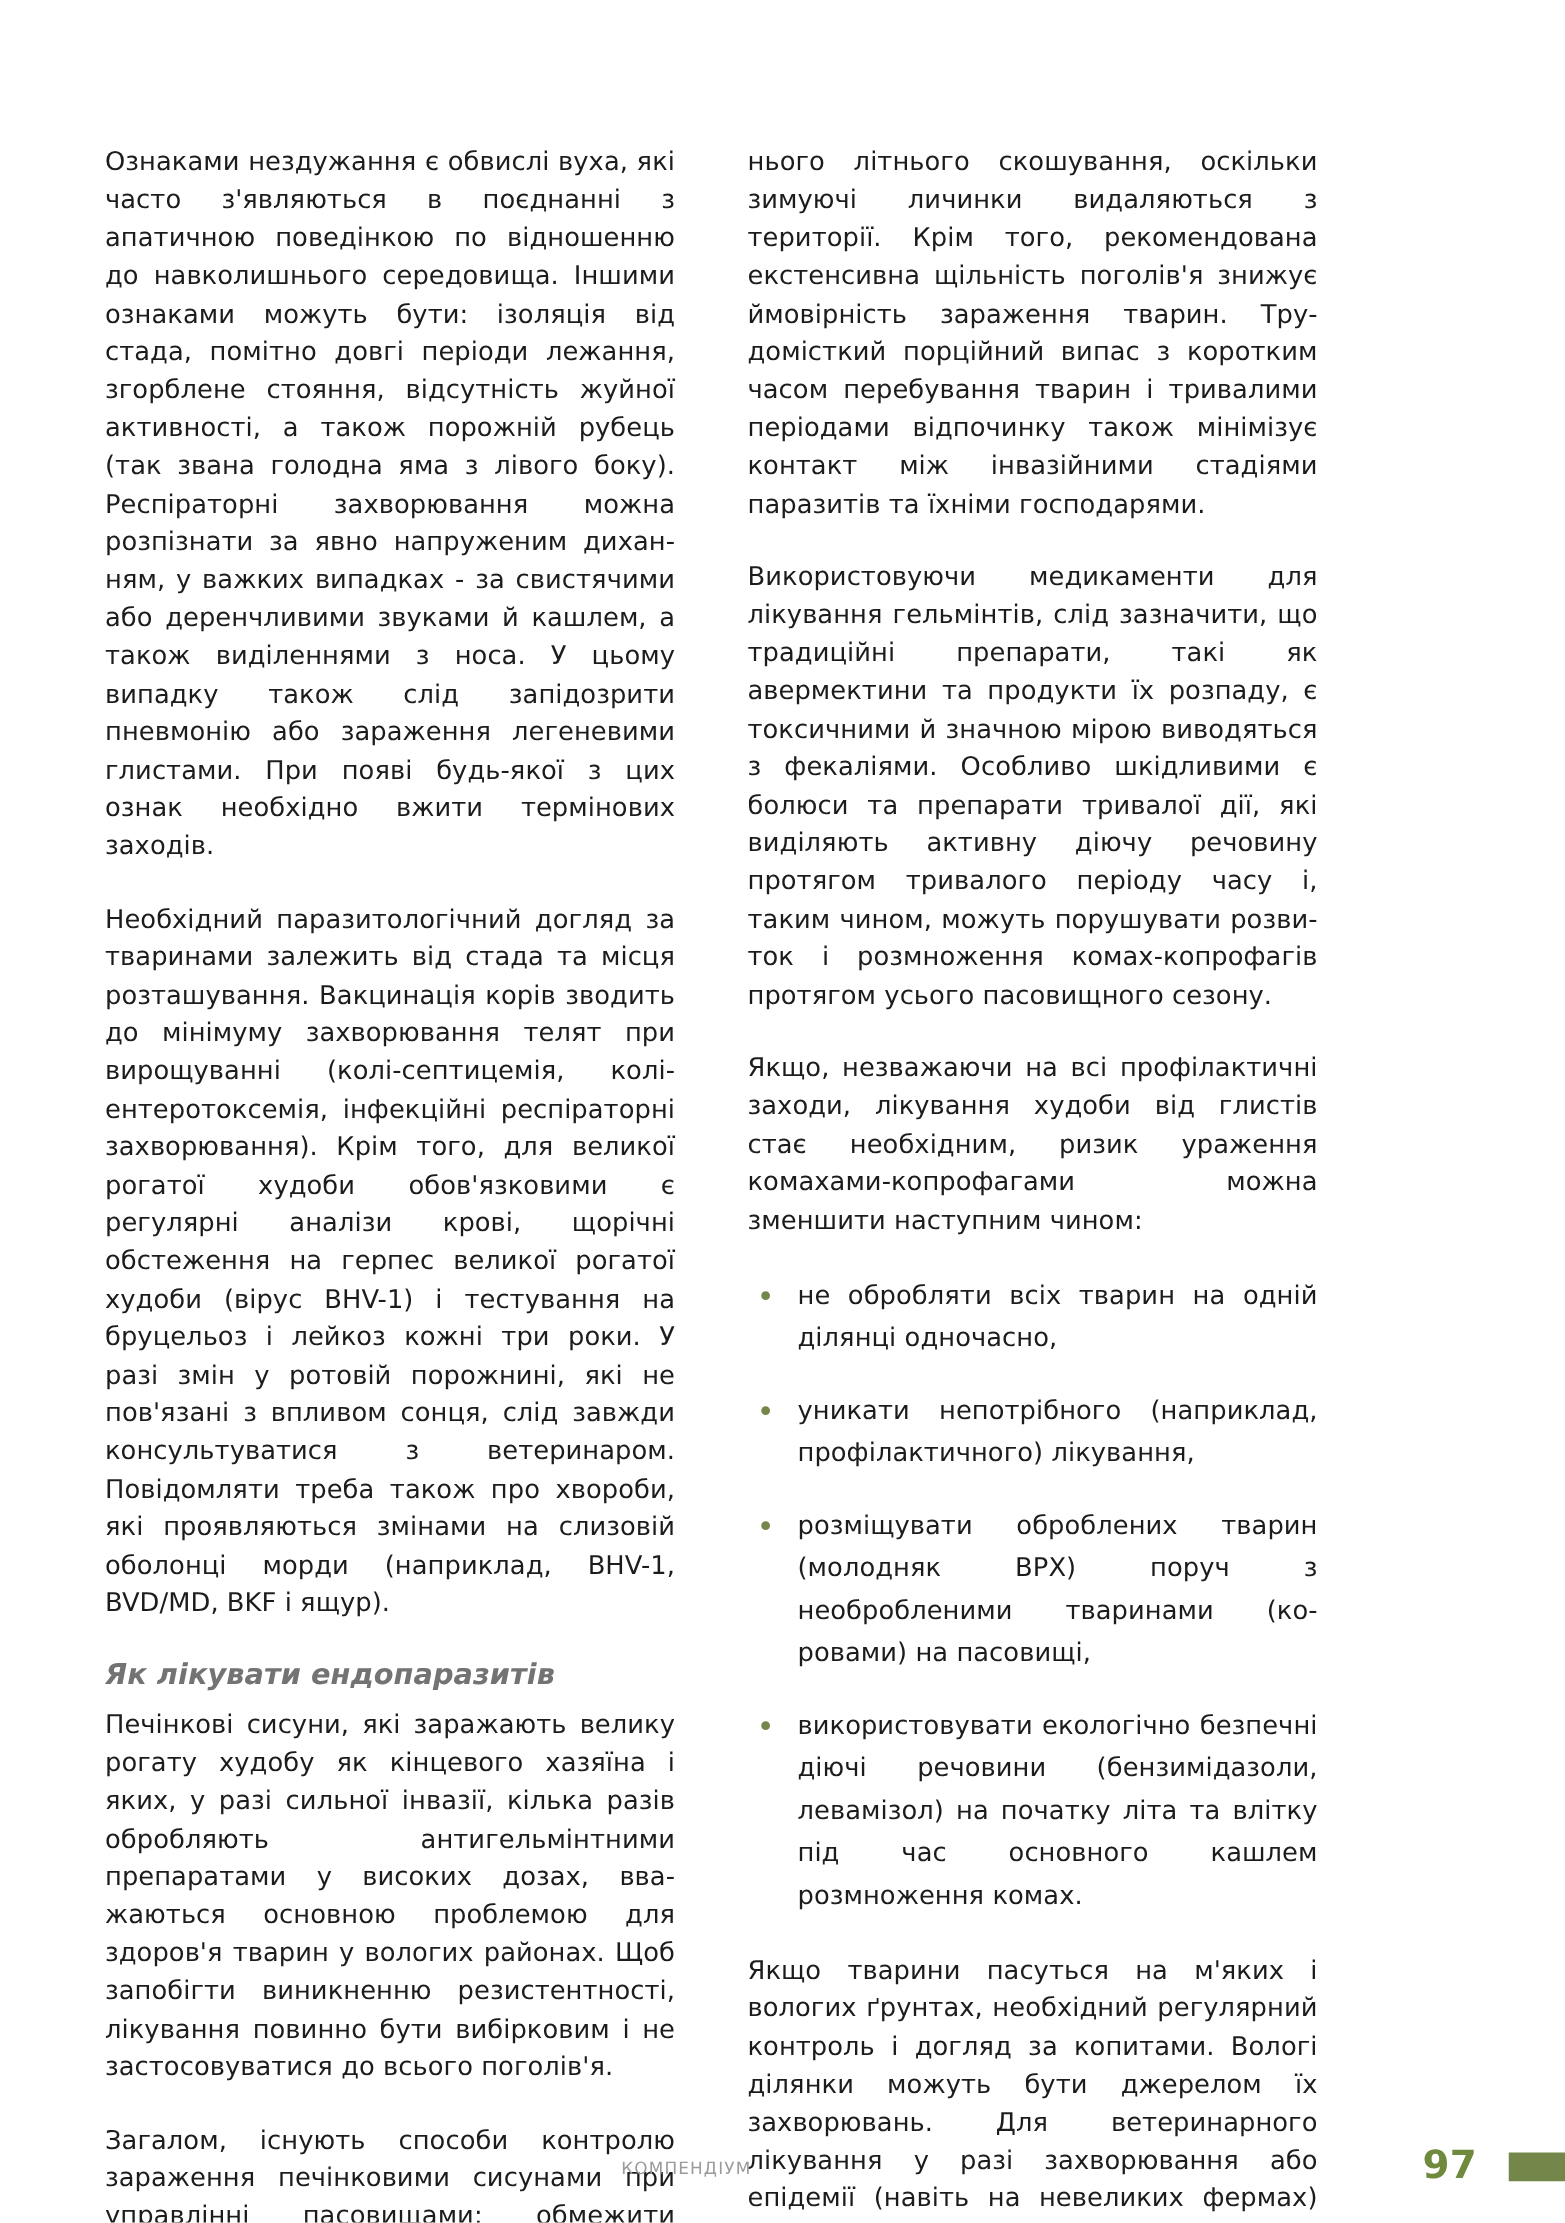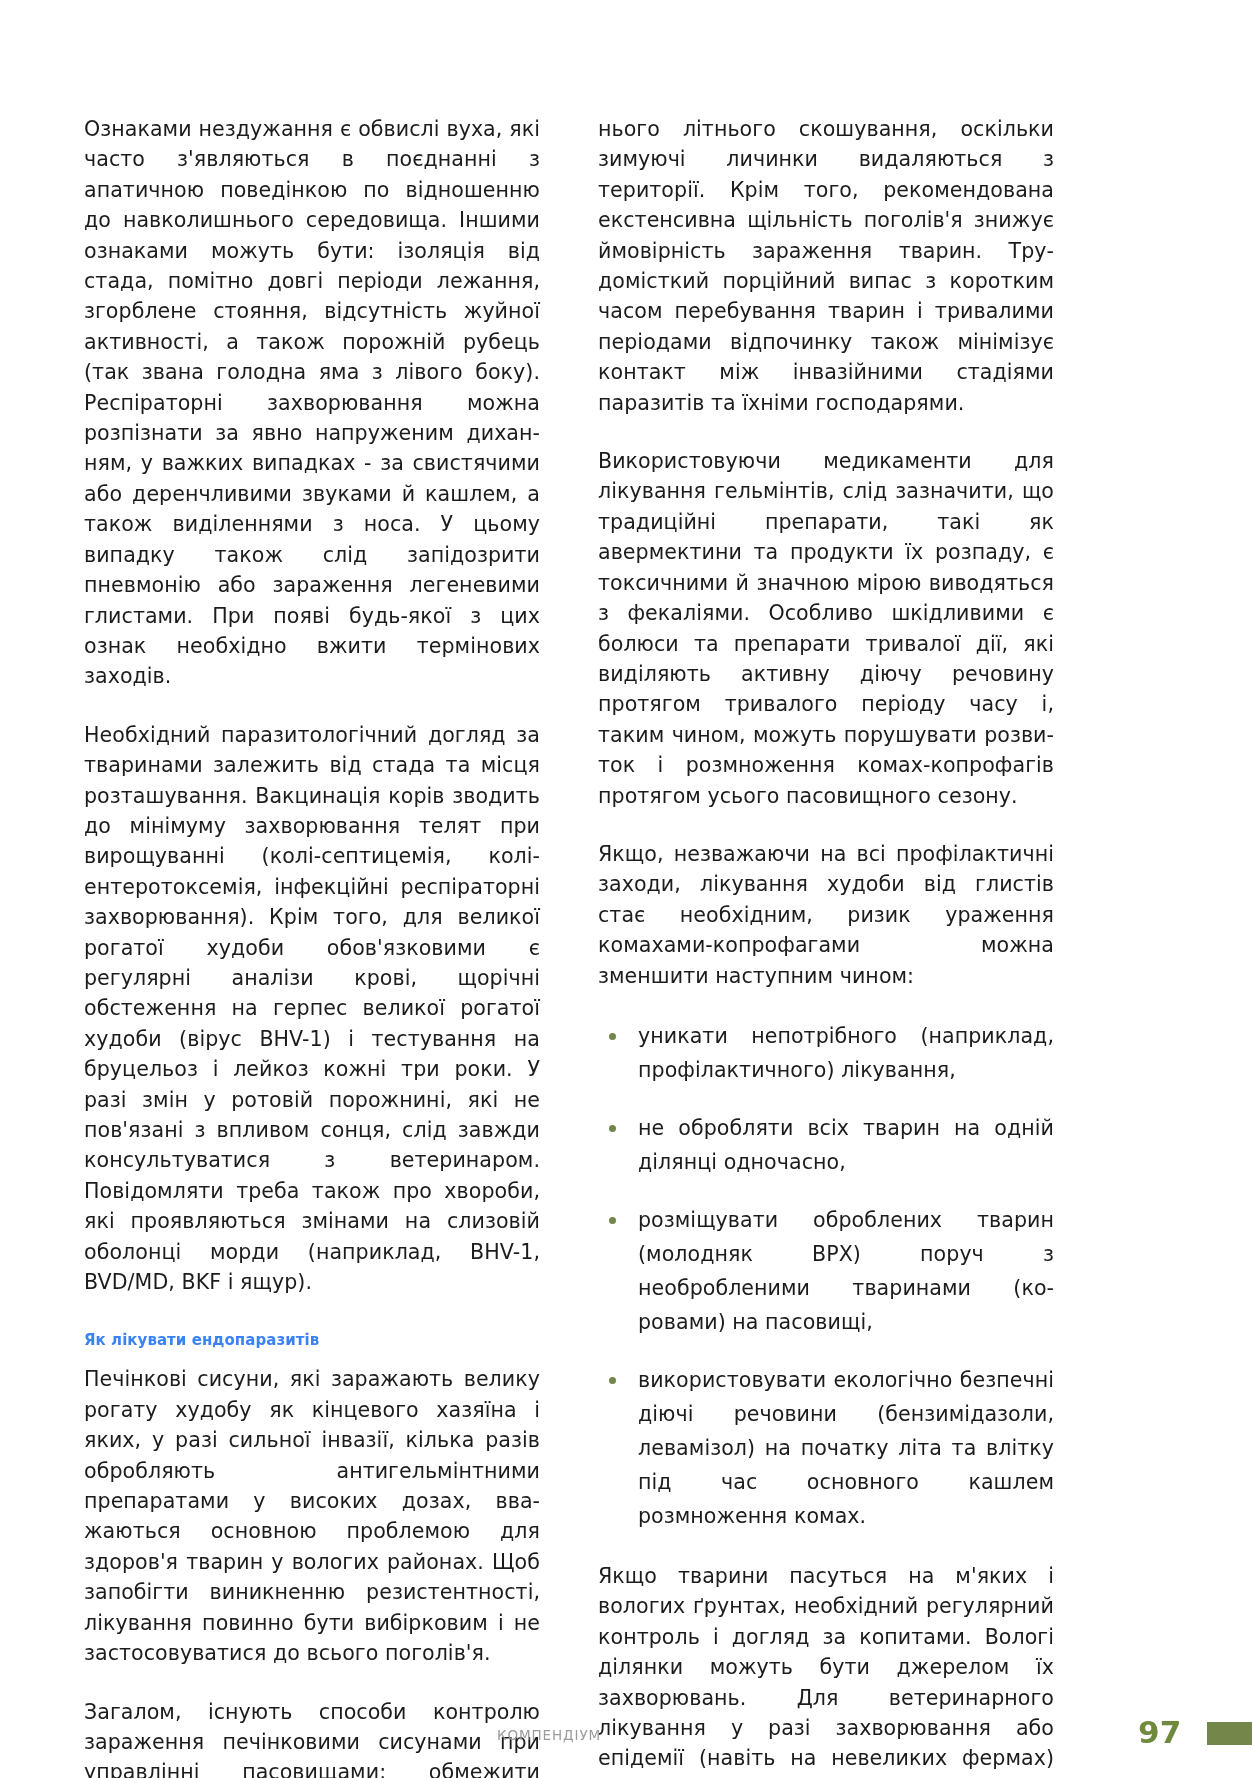--- a/index.html
+++ b/index.html
@@ -45,26 +45,27 @@
     text-justify: inter-word;
     letter-spacing: 0.05px;
     color: #1c1c1c;
     margin: 0 0 28px 0;
     hyphens: manual;
   }
 
   p.body-text:last-child { margin-bottom: 0; }
 
   h2.section-heading {
-    font-size: 15px;
+    font-size: 23px;
     line-height: 30px;
     font-weight: bold;
-    color: #3b82f6;
+    color: #737373;
     margin: 0 0 9px 0;
     letter-spacing: 0.05px;
+    font-style: italic;
   }
 
   p.tight-follow {
     margin-top: 0;
   }
 
   ul.bullet-list {
     list-style: none;
     margin: 0 0 28px 0;
     padding: 0;
@@ -146,25 +147,25 @@
     </div>
 
     <div class="column">
       <p class="body-text">нього літнього скошування, оскільки зимуючі личинки видаляються з території. Крім того, ре­комендована екстенсивна щільність поголів'я знижує ймовірність зараження тварин. Тру­домісткий порційний випас з коротким часом перебування тварин і тривалими періодами відпочинку також мінімізує контакт між інвазій­ними стадіями паразитів та їхніми господарями.</p>
       <p class="body-text">Використовуючи медикаменти для лікування гельмінтів, слід зазначити, що традиційні препа­рати, такі як авермектини та продукти їх розпа­ду, є токсичними й значною мірою виводяться з фекаліями. Особливо шкідливими є болюси та препарати тривалої дії, які виділяють актив­ну діючу речовину протягом тривалого періоду часу і, таким чином, можуть порушувати розви­ток і розмноження комах-копрофагів протягом усього пасовищного сезону.</p>
       <p class="body-text">Якщо, незважаючи на всі профілактичні захо­ди, лікування худоби від глистів стає необхід­ним, ризик ураження комахами-копрофагами можна зменшити наступним чином:</p>
 
       <ul class="bullet-list">
         <li>
           <span class="bullet-dot"></span>
-          <span>уникати непотрібного (наприклад, профілак­тичного) лікування,</span>
+          <span>не обробляти всіх тварин на одній ділянці одночасно,</span>
         </li>
         <li>
           <span class="bullet-dot"></span>
-          <span>не обробляти всіх тварин на одній ділянці одночасно,</span>
+          <span>уникати непотрібного (наприклад, профілак­тичного) лікування,</span>
         </li>
         <li>
           <span class="bullet-dot"></span>
           <span>розміщувати оброблених тварин (молодняк ВРХ) поруч з необробленими тваринами (ко­ровами) на пасовищі,</span>
         </li>
         <li>
           <span class="bullet-dot"></span>
           <span>використовувати екологічно безпечні діючі речовини (бензимідазоли, левамізол) на по­чатку літа та влітку під час основного кашлем розмноження комах.</span>
         </li>
       </ul>

